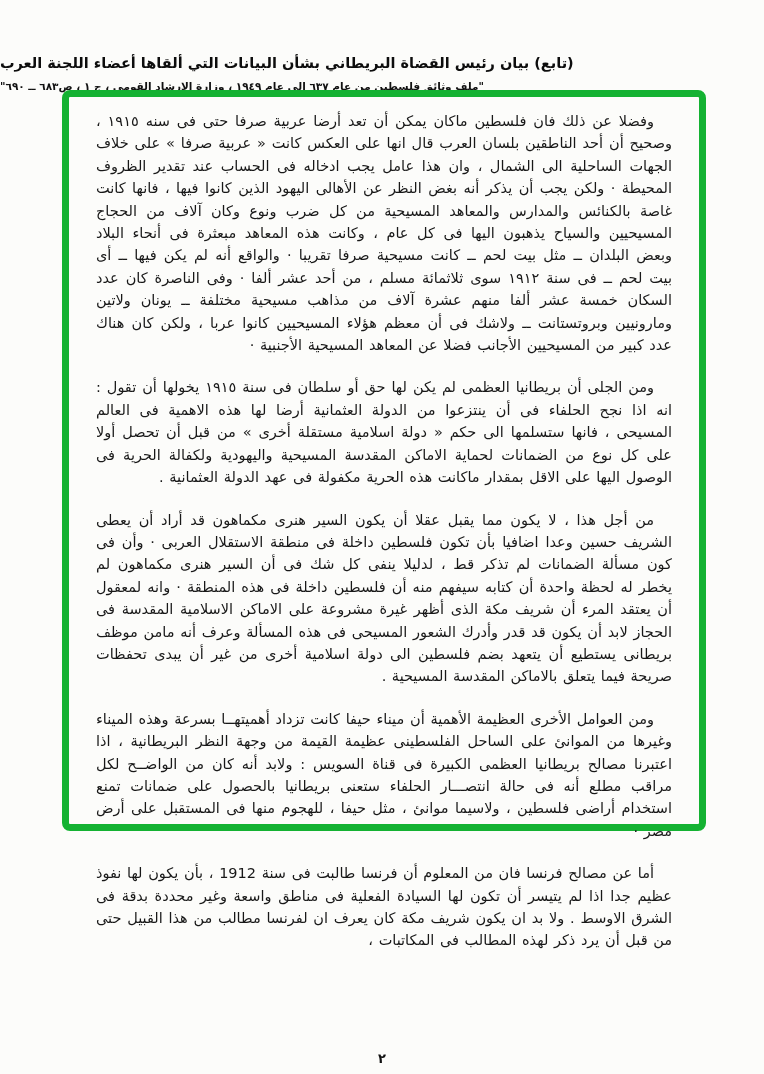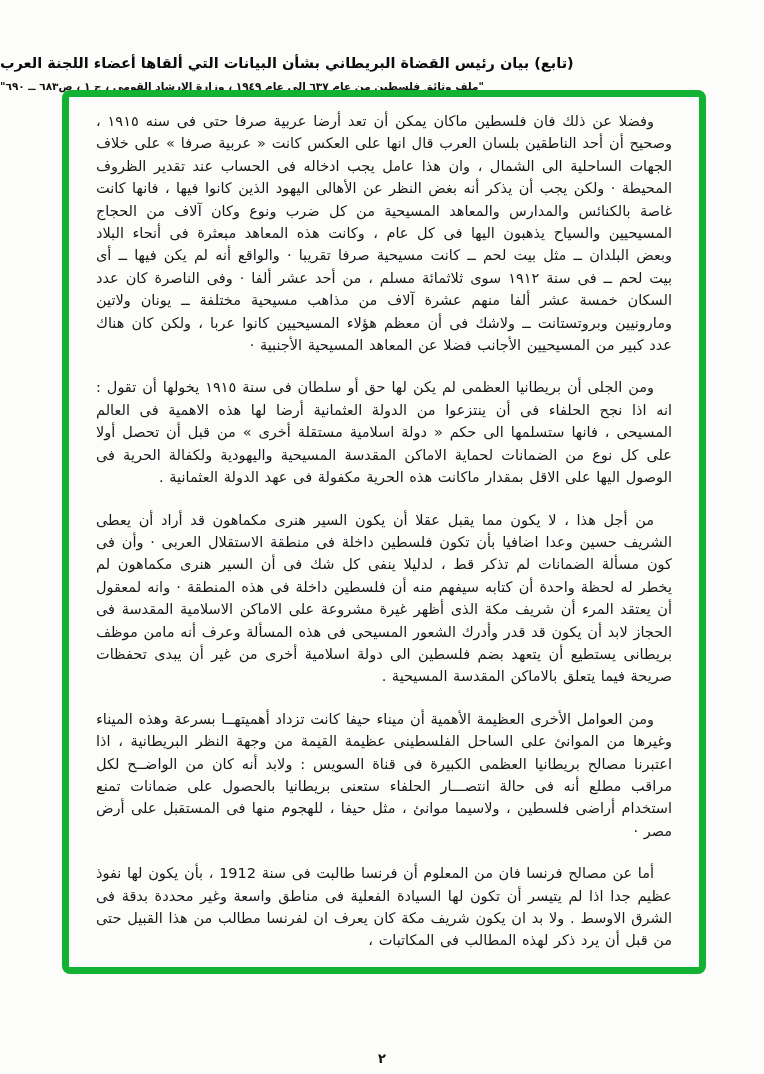--- a/index.html
+++ b/index.html
@@ -26,21 +26,21 @@
   }
   .header-source {
     margin-top: 9px;
     font-size: 10.5px;
     font-weight: bold;
     color: #111;
   }
   .frame {
     position: absolute;
     left: 62px; top: 90px;
-    width: 644px; height: 884px;
+    width: 644px; height: 741px;
     box-sizing: border-box;
     border: 7px solid #22c55e;
     border-radius: 8px;
     padding: 13px 27px 0 27px;
     background: transparent;
   }
   .para {
     direction: rtl;
     text-align: justify;
     text-align-last: right;

